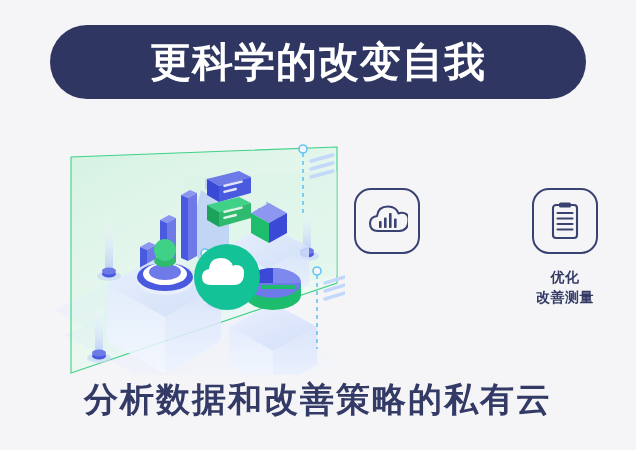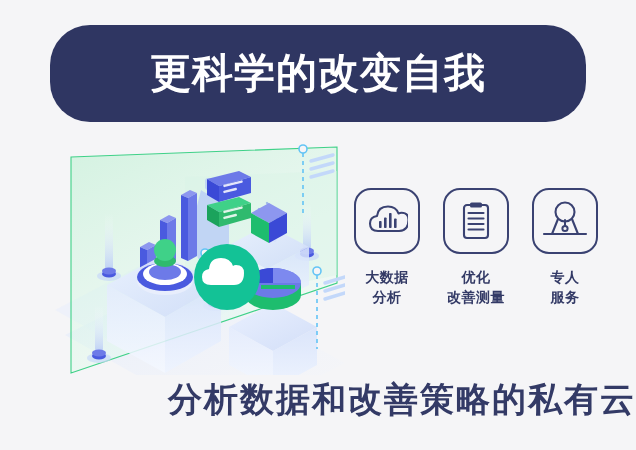--- a/index.html
+++ b/index.html
@@ -7,32 +7,32 @@
     width:636px;height:450px;
     background:#f5f5f7;
     font-family:"Liberation Sans","DejaVu Sans",sans-serif;
     overflow:hidden;
     position:relative;
   }
   #page{position:absolute;inset:0;}
 
   
   .banner{
-    position:absolute;left:50px;top:25px;width:536px;height:97px;
+    position:absolute;left:50px;top:25px;width:536px;height:74px;
     background:#2f3662;border-radius:40px;
     display:flex;align-items:center;justify-content:center;
   }
   .banner-text{
     color:#ffffff;font-size:41px;font-weight:bold;letter-spacing:1px;
     line-height:1;white-space:nowrap;
   }
 
   
   .tagline{
-    position:absolute;left:0;right:0;top:382px;text-align:right;
+    position:absolute;left:0;right:0;top:382px;text-align:center;
     color:#333a66;font-size:34px;font-weight:bold;letter-spacing:2px;
     line-height:1;
   }
 
   
   .illus{position:absolute;left:55px;top:135px;width:290px;height:240px;}
   .illus svg{display:block;}
 
   
   .features{
@@ -238,24 +238,20 @@
       <div class="feat-icon">
         <svg width="42" height="42" viewBox="0 0 42 42">
           <path d="M12 31 q-8 0 -8 -7.5 q0 -6.5 7 -7.5 q1 -9.5 11 -9.5 q8 0 10.5 7 q1.5 -0.8 3 -0.8 q7 0 7 7 q0 11.3 -9.5 11.3 z" fill="none" stroke="#3a4272" stroke-width="2.1" stroke-linejoin="round"></path>
           <g fill="#3a4272">
             <rect x="13" y="21" width="2.6" height="7" rx="0.8"></rect>
             <rect x="18" y="17.5" width="2.6" height="10.5" rx="0.8"></rect>
             <rect x="23" y="13" width="2.6" height="15" rx="0.8"></rect>
             <rect x="28" y="18.5" width="2.6" height="9.5" rx="0.8"></rect>
           </g>
         </svg>
-      </div>
-      <div class="feat-label">
-        <span>大数据</span>
-        <span>分析</span>
       </div>
     </div>
 
     <div class="feature">
       <div class="feat-icon">
         <svg width="42" height="42" viewBox="0 0 42 42">
           <rect x="9" y="5" width="24" height="33" rx="3" fill="none" stroke="#3a4272" stroke-width="2.1"></rect>
           <rect x="15" y="2.5" width="12" height="5" rx="1.6" fill="#3a4272"></rect>
           <g stroke="#3a4272" stroke-width="2.1" stroke-linecap="round">
             <line x1="13.5" y1="13" x2="28.5" y2="13"></line>
@@ -264,34 +260,18 @@
             <line x1="13.5" y1="29.5" x2="28.5" y2="29.5"></line>
           </g>
         </svg>
       </div>
       <div class="feat-label">
         <span>优化</span>
         <span>改善测量</span>
       </div>
     </div>
 
-    <div class="feature">
-      <div class="feat-icon">
-        <svg width="46" height="46" viewBox="0 0 46 46">
-          <circle cx="23" cy="14" r="9.5" fill="none" stroke="#3a4272" stroke-width="2.1"></circle>
-          <path d="M16 21 L10 36" stroke="#3a4272" stroke-width="2.1" stroke-linecap="round" fill="none"></path>
-          <path d="M30 21 L36 36" stroke="#3a4272" stroke-width="2.1" stroke-linecap="round" fill="none"></path>
-          <path d="M23 22 L23 28" stroke="#3a4272" stroke-width="2" stroke-linecap="round" fill="none"></path>
-          <circle cx="23" cy="30.5" r="2.6" fill="none" stroke="#3a4272" stroke-width="2"></circle>
-          <line x1="2" y1="36" x2="44" y2="36" stroke="#3a4272" stroke-width="2.1" stroke-linecap="round"></line>
-        </svg>
-      </div>
-      <div class="feat-label">
-        <span>专人</span>
-        <span>服务</span>
-      </div>
-    </div>
 
   </div>
 
   <div class="tagline">分析数据和改善策略的私有云</div>
 
 </div>
 
 </body></html>

